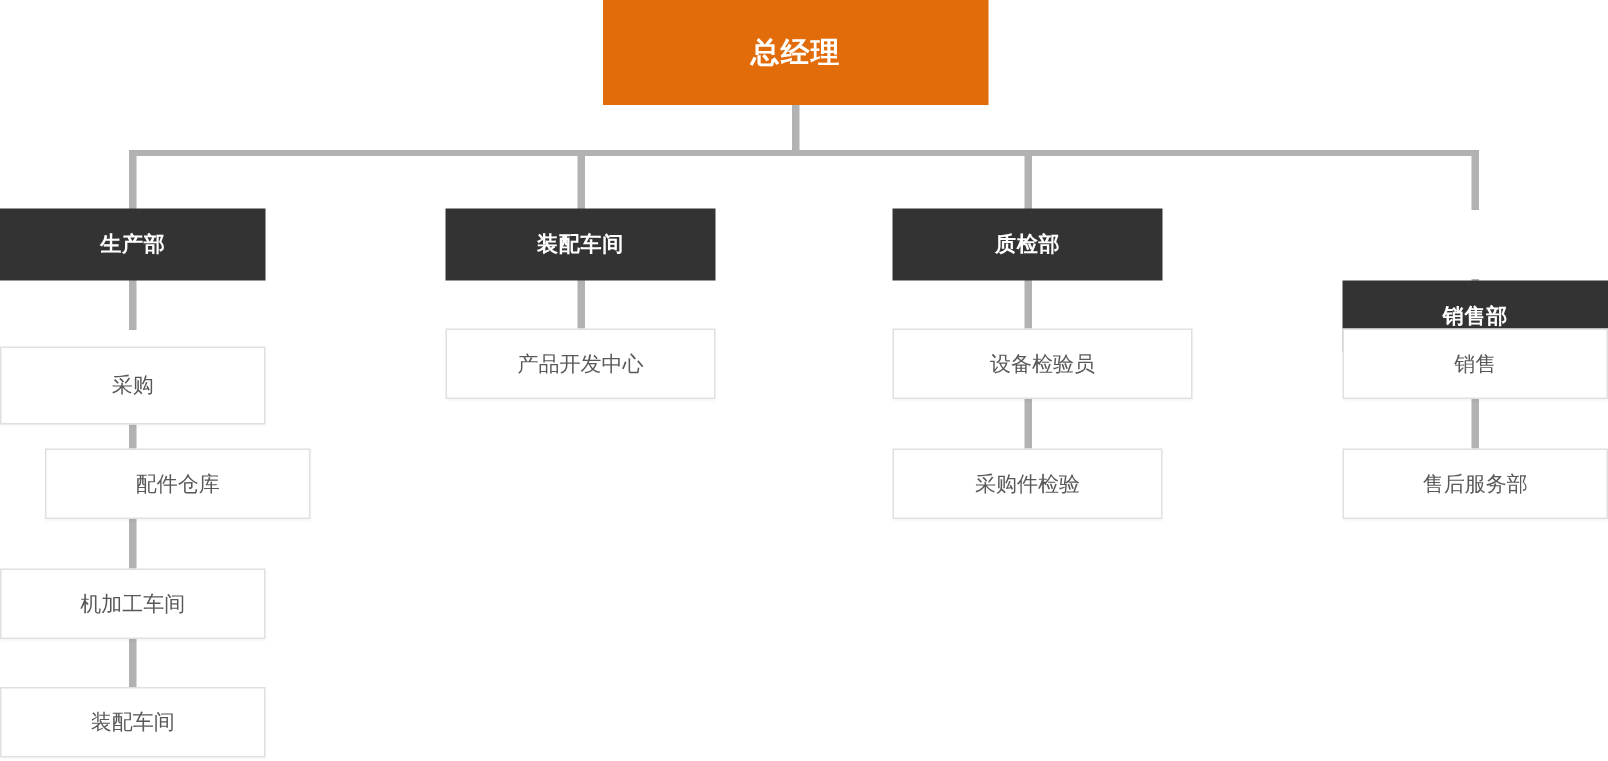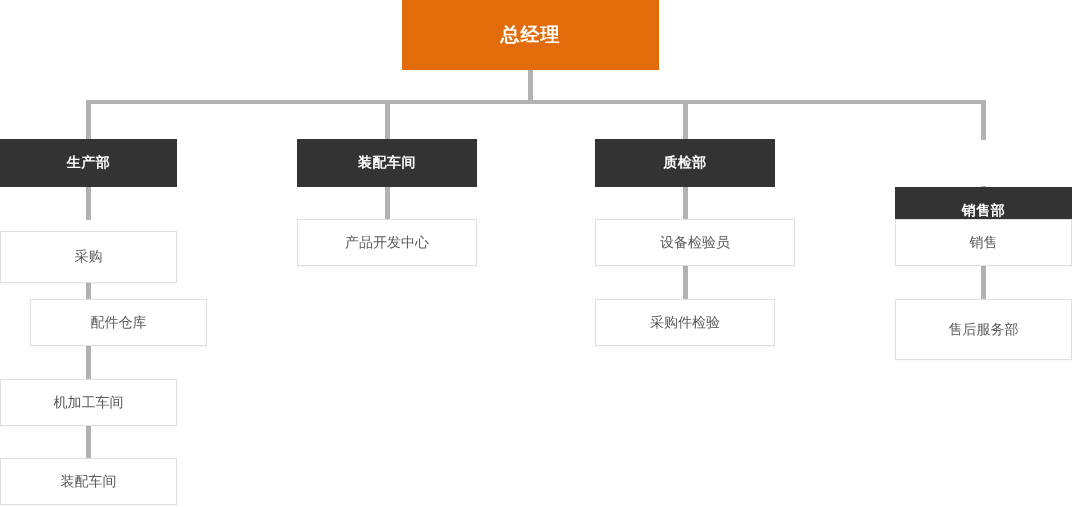--- a/index.html
+++ b/index.html
@@ -62,21 +62,21 @@
       <div class="node node-child" style="left: 0px; top: 299px; width: 177px; height: 47px; margin-left: 30px;">配件仓库</div>
       <div class="node node-child" style="left: 0px; top: 379px; width: 177px; height: 47px;">机加工车间</div>
       <div class="node node-child" style="left: 0px; top: 458px; width: 177px; height: 47px;">装配车间</div>
       <div class="node node-dept" style="left: 297px; top: 139px; width: 180px; height: 48px;">装配车间</div>
       <div class="node node-child" style="left: 297px; top: 219px; width: 180px; height: 47px;">产品开发中心</div>
       <div class="node node-dept" style="left: 595px; top: 139px; width: 180px; height: 48px;">质检部</div>
       <div class="node node-child" style="left: 595px; top: 219px; width: 200px; height: 47px;">设备检验员</div>
       <div class="node node-child" style="left: 595px; top: 299px; width: 180px; height: 47px; font-family: Liberation Serif, serif;">采购件检验</div>
       <div class="node node-dept" style="left: 895px; top: 139px; width: 177px; height: 48px; margin-top: 48px;">销售部</div>
       <div class="node node-child" style="left: 895px; top: 219px; width: 177px; height: 47px;">销售</div>
-      <div class="node node-child" style="left: 895px; top: 299px; width: 177px; height: 61px;">售后服务部</div>
+      <div class="node node-child" style="left: 895px; top: 299px; width: 177px; height: 47px;">售后服务部</div>
     </div>
 <div class="conn" style="left: 528px; top: 70px; width: 5px; height: 34px;"></div>
     <div class="conn" style="left: 86px; top: 100px; width: 900px; height: 4px;"></div>
     <div class="conn" style="left: 86px; top: 100px; width: 5px; height: 40px;"></div>
     <div class="conn" style="left: 86px; top: 186px; width: 5px; height: 34px;"></div>
     <div class="conn" style="left: 86px; top: 265px; width: 5px; height: 35px;"></div>
     <div class="conn" style="left: 86px; top: 345px; width: 5px; height: 35px;"></div>
     <div class="conn" style="left: 86px; top: 425px; width: 5px; height: 34px;"></div>
     <div class="conn" style="left: 385px; top: 100px; width: 5px; height: 40px;"></div>
     <div class="conn" style="left: 385px; top: 186px; width: 5px; height: 34px;"></div>

